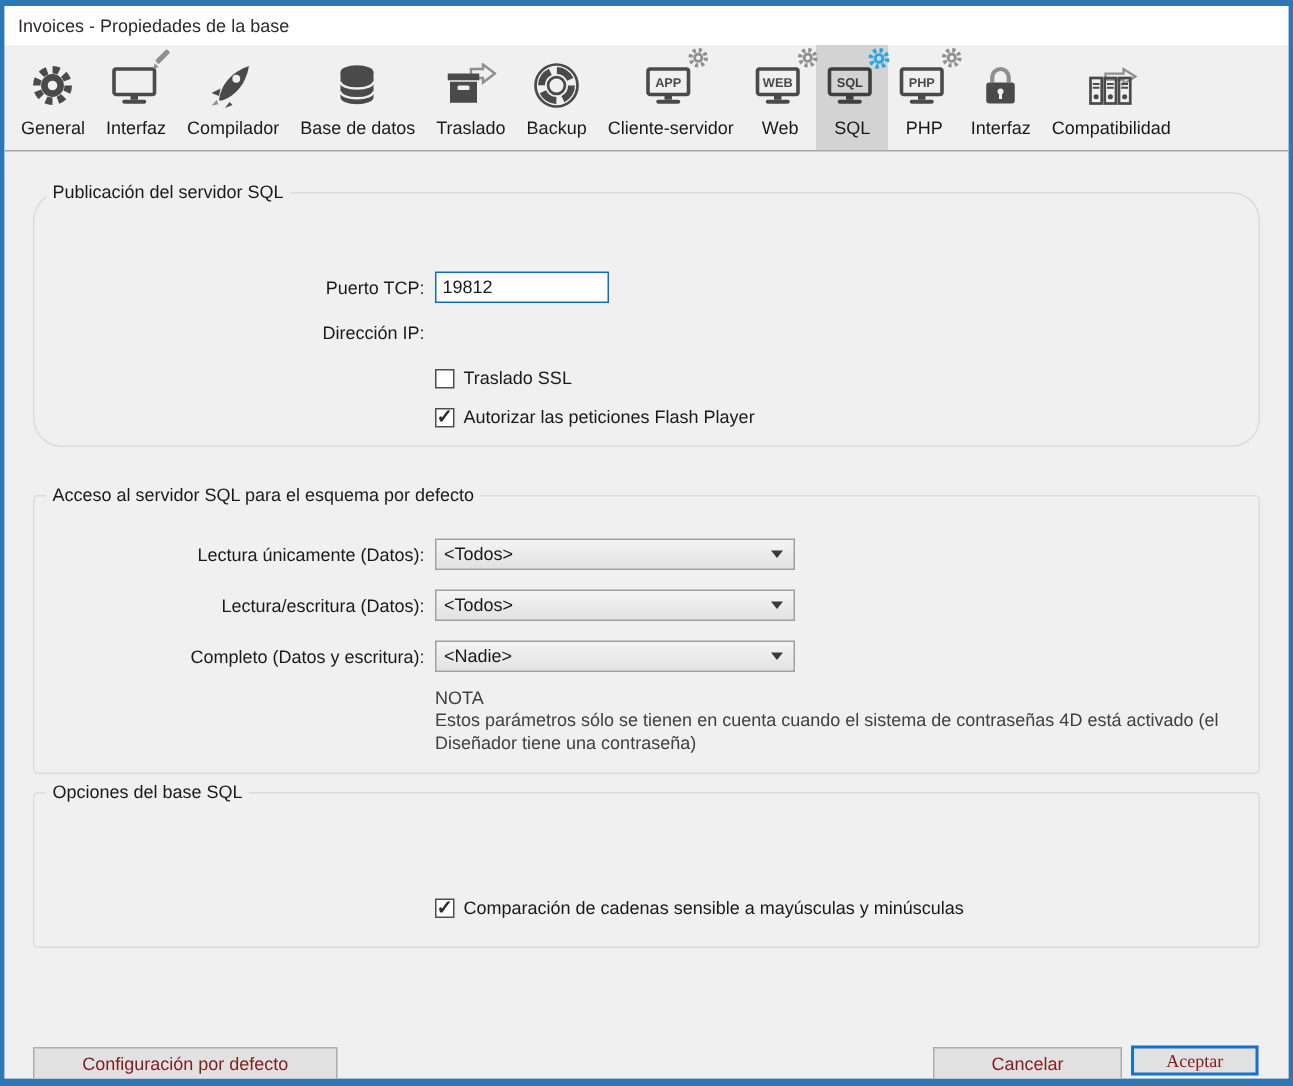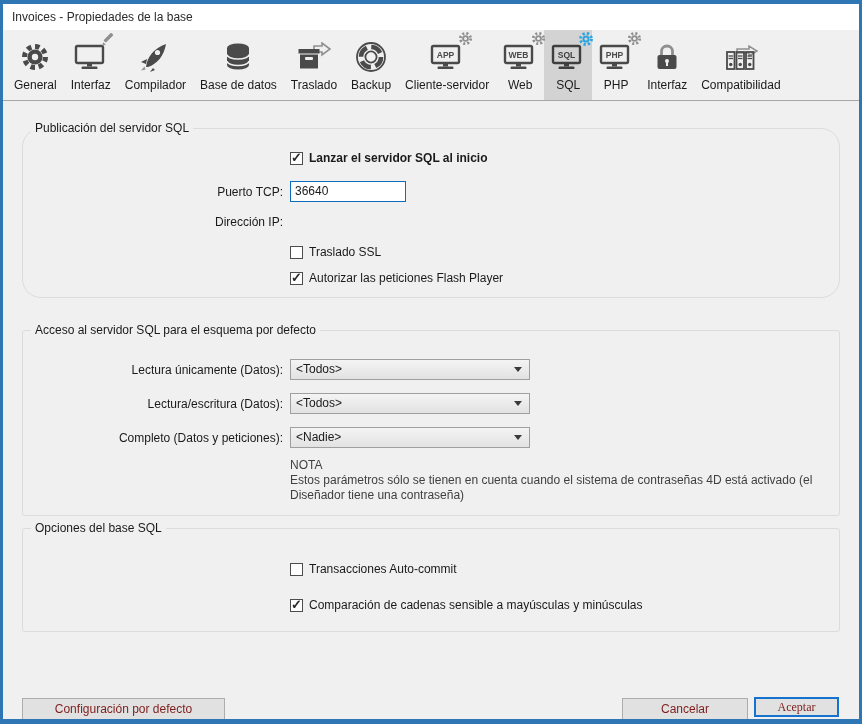--- a/index.html
+++ b/index.html
@@ -281,27 +281,23 @@
       </div>
 
     </div>
 
     <div class="content"></div>
 
     <div class="groupbox" style="left:19px; top:124px; width:818px; height:170px;border-radius:19px;">
       <span class="group-title">Publicación del servidor SQL</span>
     </div>
 
-    <div class="checkbox-row" style="left:287px; top:147px;">
-      <span class="cb checked"></span>
-      <span class="cb-label bold">Lanzar el servidor SQL al inicio</span>
-    </div>
 
     <div class="field-label" style="top:181px;">Puerto TCP:</div>
-    <div class="text-input" style="left:287px; top:177px;">36640</div>
+    <div class="text-input" style="left:287px; top:177px;">19812</div>
 
     <div class="field-label" style="top:211px;">Dirección IP:</div>
 
     <div class="checkbox-row" style="left:287px; top:241px;">
       <span class="cb"></span>
       <span class="cb-label">Traslado SSL</span>
     </div>
 
     <div class="checkbox-row" style="left:287px; top:267px;">
       <span class="cb checked"></span>
@@ -317,39 +313,35 @@
       <span class="dd-value">&lt;Todos&gt;</span>
       <span class="dd-arrow"></span>
     </div>
 
     <div class="field-label" style="top:393px;">Lectura/escritura (Datos):</div>
     <div class="dropdown" style="left:287px; top:389px;">
       <span class="dd-value">&lt;Todos&gt;</span>
       <span class="dd-arrow"></span>
     </div>
 
-    <div class="field-label" style="top:427px;">Completo (Datos y peticiones):</div>
+    <div class="field-label" style="top:427px;">Completo (Datos y escritura):</div>
     <div class="dropdown" style="left:287px; top:423px;">
       <span class="dd-value">&lt;Nadie&gt;</span>
       <span class="dd-arrow"></span>
     </div>
 
     <div class="note-block">
       <div>NOTA</div>
       <div>Estos parámetros sólo se tienen en cuenta cuando el sistema de contraseñas 4D está activado (el Diseñador tiene una contraseña)</div>
     </div>
 
     <div class="groupbox" style="left:19px; top:524px; width:818px; height:104px;">
       <span class="group-title">Opciones del base SQL</span>
     </div>
 
-    <div class="checkbox-row" style="left:287px; top:558px;">
-      <span class="cb"></span>
-      <span class="cb-label">Transacciones Auto-commit</span>
-    </div>
 
     <div class="checkbox-row" style="left:287px; top:594px;">
       <span class="cb checked"></span>
       <span class="cb-label">Comparación de cadenas sensible a mayúsculas y minúsculas</span>
     </div>
 
     <div class="btn" style="left:19px; top:676px; width:203px;">Configuración por defecto</div>
     <div class="btn" style="left:619px; top:676px; width:126px;">Cancelar</div>
     <div class="btn default" style="left:751px; top:675px; width:85px;">Aceptar</div>
 

